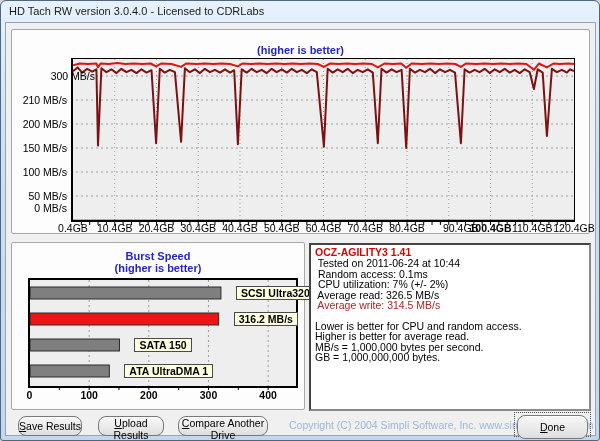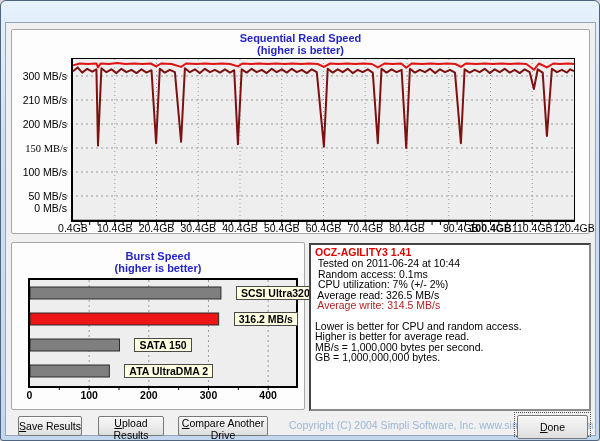--- a/index.html
+++ b/index.html
@@ -28,37 +28,39 @@
   .tick-label.ylab{left:0;width:66px;text-align:right;}
   .tick-label.xlab{transform:translateX(-50%);}
   .tick-label.bold{font-weight:bold;}
   .bar-label{position:absolute;font-size:10.5px;font-weight:bold;color:#000;background:#ffffe1;
              border:1px solid #4a4a4a;line-height:12px;height:12px;padding:0 4px;white-space:nowrap;}
   .info-line{font-size:10.5px;line-height:10.5px;color:#000;white-space:pre;}
   #info-heading{font-size:10.5px;line-height:11px;font-weight:bold;color:#e00000;white-space:pre;}
   #info-notes{margin-top:10px;}
   .btn{position:absolute;box-sizing:border-box;height:20px;font-family:"Liberation Sans",sans-serif;
        font-size:10.5px;color:#000;text-align:center;background:linear-gradient(#f7f7f7,#ececec 50%,#dedede);
-       border:1px solid #787878;border-radius:2px;box-shadow:inset 0 1px 0 #ffffff;padding:0;cursor:default;}
+       border:1px solid #787878;border-radius:8px;box-shadow:inset 0 1px 0 #ffffff;padding:0;cursor:default;}
   #btn-save{left:17px;top:415px;width:64px;}
   #btn-upload{left:97px;top:415px;width:66px;}
   #btn-compare{left:177px;top:415px;width:90px;}
   #done-wrap{position:absolute;left:513px;top:411px;width:77px;height:25px;border:1px dotted #555;
              padding:2px;box-sizing:border-box;}
   #btn-done{position:static;display:block;width:71px;height:24px;}
   #copyright{position:absolute;left:288px;top:418px;width:226px;font-size:10.5px;color:#9db7d8;white-space:nowrap;}
 </style>
 </head>
 <body>
 
 <div id="page">
+  <div class="titlebar">
+    <span>HD Tach RW version 3.0.4.0 - Licensed to CDRLabs</span>
+  </div>
   <div class="client"></div>
 
   <div class="panel" id="seq-panel"></div>
-  <div class="chart-title" id="seq-title">Sequential Read Speed</div>
   <div class="chart-title" id="seq-sub">(higher is better)</div>
   <svg class="chart" id="seq-svg" width="504" height="164">
       <rect x="0" y="0" width="504" height="164" fill="#eeeeee"></rect>
       <line x1="-5" y1="138" x2="503" y2="138" stroke="#9b9b9b" stroke-width="1" stroke-dasharray="2,3"></line>
       <line x1="-5" y1="114" x2="503" y2="114" stroke="#9b9b9b" stroke-width="1" stroke-dasharray="2,3"></line>
       <line x1="-5" y1="90" x2="503" y2="90" stroke="#9b9b9b" stroke-width="1" stroke-dasharray="2,3"></line>
       <line x1="-5" y1="66" x2="503" y2="66" stroke="#9b9b9b" stroke-width="1" stroke-dasharray="2,3"></line>
       <line x1="-5" y1="42" x2="503" y2="42" stroke="#9b9b9b" stroke-width="1" stroke-dasharray="2,3"></line>
       <line x1="-5" y1="18" x2="503" y2="18" stroke="#9b9b9b" stroke-width="1" stroke-dasharray="2,3"></line>
       <line x1="43.75" y1="1" x2="43.75" y2="162" stroke="#9b9b9b" stroke-width="1" stroke-dasharray="1,3"></line>
@@ -134,24 +136,24 @@
       <rect x="0.5" y="0.5" width="503" height="163" fill="none" stroke="#000" stroke-width="1"></rect>
       <line x1="1" y1="0" x2="1" y2="164" stroke="#000" stroke-width="2"></line>
       <line x1="0" y1="162.8" x2="504" y2="162.8" stroke="#000" stroke-width="2"></line>
       <polyline points="2.0,13.2 6.6,9.4 11.2,14.6 16.2,10.8 21.2,13.7 25.4,11.3 27.0,87.6 30.4,10.3 35.4,14.2 40.4,11.3 45.4,15.1 50.4,10.8 55.4,14.2 60.4,11.8 65.5,15.1 70.5,11.3 75.5,14.6 80.5,12.2 85.1,85.2 88.8,10.8 93.8,14.6 98.9,11.8 103.9,14.2 110.1,83.8 113.9,10.3 118.9,14.2 123.9,11.3 128.9,15.1 133.9,10.8 138.9,14.2 143.9,11.8 149.0,14.6 154.0,11.3 159.0,14.6 163.2,12.2 166.9,86.2 170.7,11.3 175.7,14.6 180.7,10.8 185.7,14.2 190.7,11.8 195.7,15.1 200.7,10.8 205.7,14.2 210.8,11.3 215.8,14.6 220.8,10.8 225.8,14.2 230.8,11.8 235.8,15.1 240.8,11.3 245.8,14.2 252.9,88.6 256.7,10.8 261.7,14.6 266.7,11.3 271.7,14.2 276.7,10.8 281.7,15.1 286.7,11.8 291.7,14.2 296.8,11.3 301.8,14.6 306.8,85.2 310.5,10.8 315.5,14.6 320.6,11.3 325.6,14.2 330.6,11.8 335.2,90.0 338.9,10.8 343.9,14.6 348.9,11.8 354.0,14.2 359.0,10.8 364.0,15.1 369.0,11.3 374.0,14.2 379.0,11.8 384.0,14.6 389.9,85.2 393.6,11.3 398.6,14.6 403.6,11.8 408.6,14.2 413.7,10.8 418.7,15.1 423.7,11.3 428.7,14.2 433.7,10.8 438.7,14.6 443.7,11.8 448.7,15.1 453.7,11.3 458.7,14.2 462.9,31.0 466.7,11.3 471.7,14.6 475.9,78.0 480.9,10.8 485.9,14.2 490.9,11.8 495.9,14.6 499.2,11.3 503.0,13.2" fill="none" stroke="#7d1111" stroke-width="2" stroke-linejoin="round"></polyline>
       <polyline points="2.0,7.4 8.7,5.5 17.0,6.0 25.4,5.5 27.0,9.4 29.6,5.5 37.9,6.0 46.3,5.0 54.6,6.0 63.0,5.5 71.3,6.0 79.7,5.5 85.1,8.4 90.1,5.5 100.5,6.0 110.1,8.9 115.1,5.5 125.6,6.0 133.9,5.5 142.3,6.0 150.6,5.5 159.0,6.0 166.9,8.4 171.5,5.5 179.9,6.0 188.2,5.5 196.6,6.0 204.9,5.5 213.3,6.0 221.6,5.5 230.0,6.0 238.3,5.5 246.7,6.0 252.9,8.9 259.2,5.5 267.5,6.0 275.9,5.5 284.2,6.0 292.6,5.5 300.9,6.0 306.8,9.4 313.5,5.5 321.8,6.0 330.2,5.5 335.2,9.8 340.6,5.5 351.0,6.0 359.4,5.5 367.7,6.0 376.1,5.5 384.4,6.0 389.9,8.9 394.9,5.5 405.3,6.0 413.7,5.5 422.0,6.0 430.4,5.5 438.7,6.0 447.1,5.5 455.4,6.0 462.9,11.8 467.9,5.5 475.9,9.4 482.5,5.5 488.8,6.0 497.2,5.5 503.0,6.0" fill="none" stroke="#e11212" stroke-width="2" stroke-linejoin="round"></polyline>
     </svg>
   <div id="seq-labels">
       <div class="tick-label ylab" style="top: 202px;">0 MB/s</div>
       <div class="tick-label ylab" style="top: 190px;">50 MB/s</div>
       <div class="tick-label ylab" style="top: 166px;">100 MB/s</div>
-      <div class="tick-label ylab" style="top: 142px; font-family: Liberation Serif, serif;">150 MB/s</div>
+      <div class="tick-label ylab" style="top: 142px;">150 MB/s</div>
       <div class="tick-label ylab" style="top: 118px;">200 MB/s</div>
       <div class="tick-label ylab" style="top: 94px;">210 MB/s</div>
-      <div class="tick-label ylab" style="top: 70px;">300 MB/s</div>
+      <div class="tick-label ylab" style="top: 70px; padding-left: 28px;">300 MB/s</div>
       <div class="tick-label xlab" style="top: 222px; left: 72px;">0.4GB</div>
       <div class="tick-label xlab" style="top: 222px; left: 113.75px;">10.4GB</div>
       <div class="tick-label xlab" style="top: 222px; left: 155.5px;">20.4GB</div>
       <div class="tick-label xlab" style="top: 222px; left: 197.25px;">30.4GB</div>
       <div class="tick-label xlab" style="top: 222px; left: 239px;">40.4GB</div>
       <div class="tick-label xlab" style="top: 222px; left: 280.75px;">50.4GB</div>
       <div class="tick-label xlab" style="top: 222px; left: 322.5px;">60.4GB</div>
       <div class="tick-label xlab" style="top: 222px; left: 364.25px;">70.4GB</div>
       <div class="tick-label xlab" style="top: 222px; left: 406px;">80.4GB</div>
       <div class="tick-label xlab" style="top: 222px; left: 447.75px; margin-left: 12px;">90.4GB</div>
@@ -185,21 +187,21 @@
     </svg>
   <div id="burst-labels">
       <div class="tick-label xlab bold" style="top: 389px; left: 28.5px;">0</div>
       <div class="tick-label xlab bold" style="top: 389px; left: 88.16px;">100</div>
       <div class="tick-label xlab bold" style="top: 389px; left: 147.82px;">200</div>
       <div class="tick-label xlab bold" style="top: 389px; left: 207.48px;">300</div>
       <div class="tick-label xlab bold" style="top: 389px; left: 267.14px;">400</div>
       <div class="bar-label" style="top: 285px; left: 234.912px;">SCSI Ultra320</div>
       <div class="bar-label" style="top: 311px; left: 232.645px;">316.2 MB/s</div>
       <div class="bar-label" style="top: 337px; left: 133.49px;">SATA 150</div>
-      <div class="bar-label" style="top: 363px; left: 123.348px;">ATA UltraDMA 2</div>
+      <div class="bar-label" style="top: 363px; left: 123.348px;">ATA UltraDMA 1</div>
     </div>
 
   <div class="panel" id="info-panel">
     <div id="info-heading" style="color: rgb(224, 0, 0);">OCZ-AGILITY3 1.41</div>
     <div id="info-lines">
         <div class="info-line" style="color: rgb(0, 0, 0);"> Tested on 2011-06-24 at 10:44</div>
         <div class="info-line" style="color: rgb(0, 0, 0);"> Random access: 0.1ms</div>
         <div class="info-line" style="color: rgb(0, 0, 0);"> CPU utilization: 7% (+/- 2%)</div>
         <div class="info-line" style="color: rgb(0, 0, 0);"> Average read: 326.5 MB/s</div>
         <div class="info-line" style="color: rgb(178, 34, 34);"> Average write: 314.5 MB/s</div>

